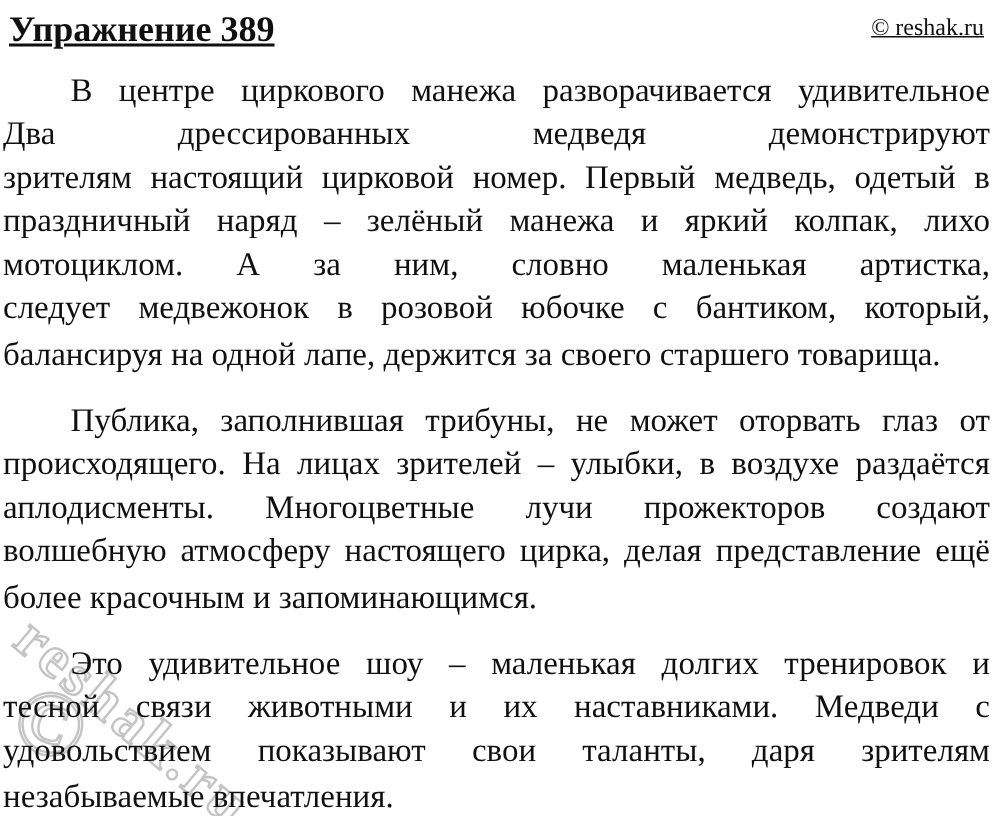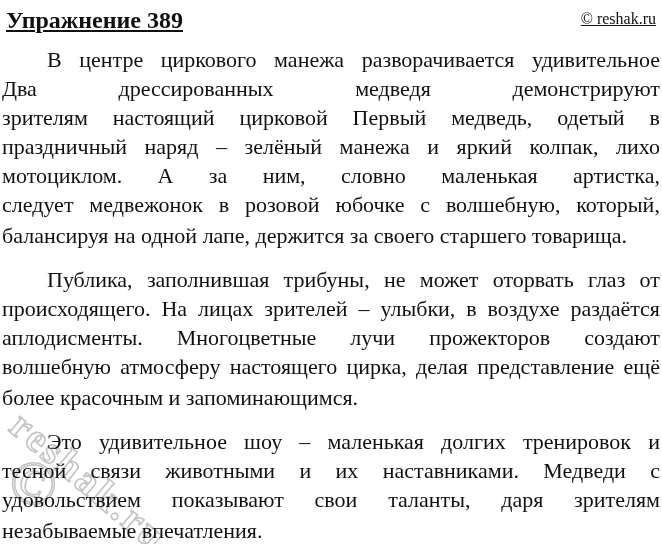--- a/index.html
+++ b/index.html
@@ -101,20 +101,21 @@
         <div class="line">
           <span>Два</span>
           <span>дрессированных</span>
           <span>медведя</span>
           <span>демонстрируют</span>
         </div>
         <div class="line">
           <span>зрителям</span>
           <span>настоящий</span>
           <span>цирковой</span>
+          <span>номер.</span>
           <span>Первый</span>
           <span>медведь,</span>
           <span>одетый</span>
           <span>в</span>
         </div>
         <div class="line">
           <span>праздничный</span>
           <span>наряд</span>
           <span>–</span>
           <span>зелёный</span>
@@ -133,21 +134,21 @@
           <span>маленькая</span>
           <span>артистка,</span>
         </div>
         <div class="line">
           <span>следует</span>
           <span>медвежонок</span>
           <span>в</span>
           <span>розовой</span>
           <span>юбочке</span>
           <span>с</span>
-          <span>волшебную,</span>
+          <span>бантиком,</span>
           <span>который,</span>
         </div>
         <div class="line plain">балансируя на одной лапе, держится за своего старшего товарища.</div>
       </div>
       <div class="paragraph">
         <div class="line first">
           <span>Публика,</span>
           <span>заполнившая</span>
           <span>трибуны,</span>
           <span>не</span>

